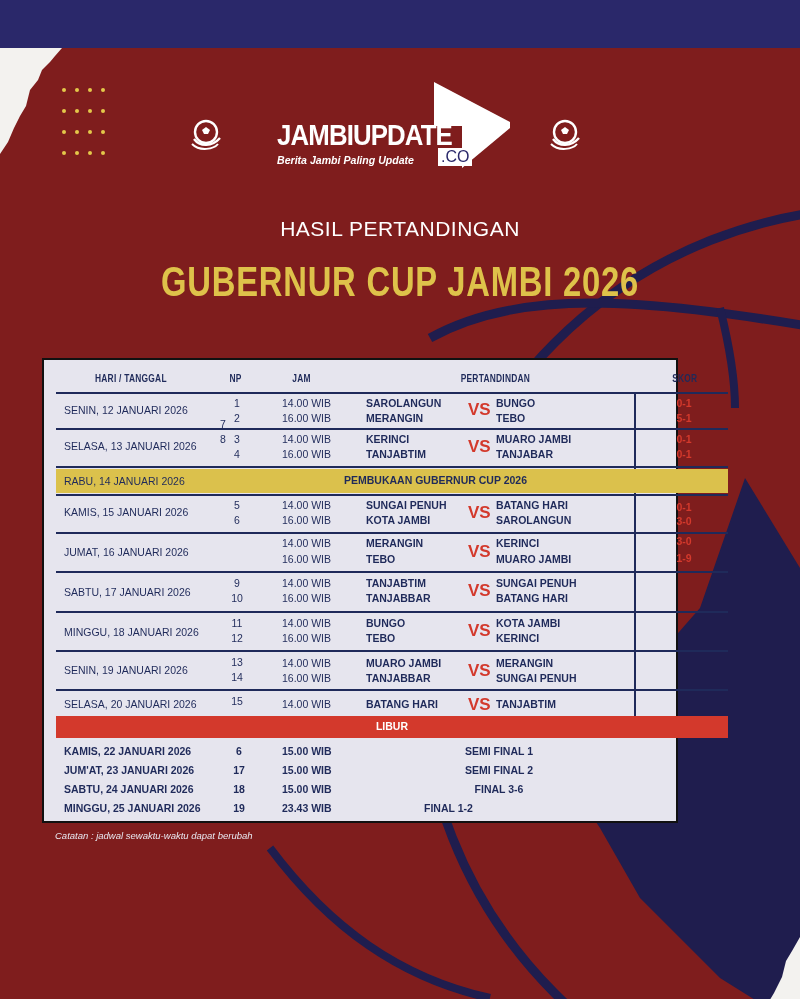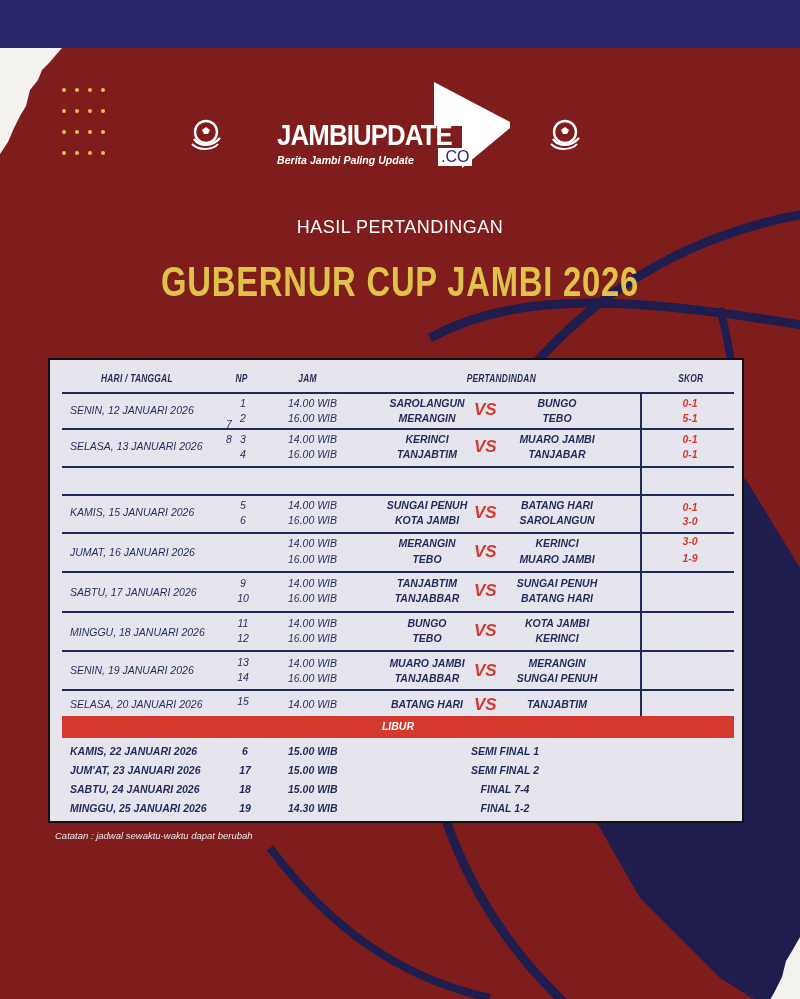--- a/index.html
+++ b/index.html
@@ -9,31 +9,31 @@
   .torn-tl { position: absolute; left: 0; top: 0; width: 70px; height: 110px; }
   .torn-br { position: absolute; right: 0; bottom: 0; width: 70px; height: 110px; }
   .dots { position: absolute; left: 62px; top: 40px; display: grid; grid-template-columns: repeat(4, 13px); grid-row-gap: 17px; column-gap: 0; }
   .dots span { width: 4px; height: 4px; border-radius: 50%; background: #e4c84a; display: block; }
   .ball-icon { position: absolute; top: 71px; width: 34px; height: 34px; }
   .logo { position: absolute; left: 275px; top: 34px; width: 240px; height: 86px; }
   .logo-main { position: absolute; left: 2px; top: 36px; color: #fff; font-weight: 700; font-size: 30px; letter-spacing: -1px; transform: scaleX(0.86); transform-origin: left; font-family: "Liberation Sans", sans-serif; }
   .logo-sub { position: absolute; left: 2px; top: 72px; color: #fff; font-style: italic; font-weight: 700; font-size: 11.5px; transform: scaleX(0.92); transform-origin: left; }
   .logo-co { position: absolute; left: 163px; top: 66px; background: #fff; color: #2a286a; font-size: 16px; font-weight: 400; padding: 0 3px; line-height: 18px; }
   .logo-mark { position: absolute; left: 157px; top: 0; width: 80px; height: 86px; }
-  .title1 { position: absolute; left: 0; width: 800px; top: 169px; text-align: center; color: #fff; font-size: 18px; letter-spacing: 0.5px; font-weight: 400; }
+  .title1 { position: absolute; left: 0; width: 800px; top: 169px; text-align: center; color: #fff; font-size: 21px; letter-spacing: 0.5px; font-weight: 400; }
   .title2 { position: absolute; left: 0; width: 800px; top: 210px; text-align: center; color: #dec24a; font-size: 42px; font-weight: 700; letter-spacing: 1px; transform: scaleX(0.78); font-family: "Liberation Sans", sans-serif; }
-  .table-card { position: absolute; left: 48px; top: 310px; width: 696px; height: 465px; background: #e6e5ee; border: 2px solid #111; font-style: italic; }
+  .table-card { position: absolute; left: 42px; top: 310px; width: 636px; height: 465px; background: #e6e5ee; border: 2px solid #111; }
   .th { position: absolute; top: 12px; font-size: 10.5px; font-weight: 700; color: #1f2a5a; transform: scaleX(0.8); letter-spacing: 0.3px; }
   .hline { position: absolute; left: 12px; width: 672px; height: 2px; background: #1f2a5a; }
   .vline { position: absolute; left: 590px; width: 2px; background: #1f2a5a; }
   .cell { position: absolute; font-size: 10.5px; color: #1f2a5a; white-space: nowrap; }
   .date { left: 20px; }
   .np { left: 186px; width: 14px; text-align: center; }
   .jam { left: 238px; }
-  .team { font-weight: 700; text-align: center; width: 110px; }
+  .team { font-weight: 700; width: 110px; }
   .team-l { left: 322px; }
   .team-r { left: 452px; }
   .vs { left: 424px; font-size: 17px; font-weight: 700; color: #d3392c; }
   .skor { left: 620px; width: 40px; text-align: center; font-weight: 700; color: #d3392c; }
   .band { position: absolute; left: 12px; width: 672px; }
   .band-yellow { background: #dbc14c; top: 109px; height: 24px; }
   .band-red { background: #d3392c; top: 356px; height: 22px; padding-left: 11px; }
   .band-text { position: absolute; font-size: 10.5px; font-weight: 700; color: #1f2a5a; }
   .final { font-weight: 700; }
   .note { position: absolute; left: 55px; top: 782px; color: #e8e8f0; font-style: italic; font-size: 9.5px; }
@@ -142,20 +142,24 @@
       <div class="cell team team-l" style="top:73px">KERINCI</div>
       <div class="cell team team-l" style="top:88px">TANJABTIM</div>
       <div class="cell vs" style="top:77px">VS</div>
       <div class="cell team team-r" style="top:73px">MUARO JAMBI</div>
       <div class="cell team team-r" style="top:88px">TANJABAR</div>
       <div class="cell skor" style="top:73px">0-1</div>
       <div class="cell skor" style="top:88px">0-1</div>
     </div>
     <div class="hline" style="top:106px"></div>
 
+    <div class="band band-yellow">
+      <div class="band-text" style="left:8px;top:6px;font-weight:400">RABU, 14 JANUARI 2026</div>
+      <div class="band-text" style="left:288px;top:5px">PEMBUKAAN GUBERNUR CUP 2026</div>
+    </div>
     <div class="hline" style="top:134px"></div>
 
     <div>
       <div class="cell date" style="top:146px">KAMIS, 15 JANUARI 2026</div>
       <div class="cell np" style="top:139px">5</div>
       <div class="cell np" style="top:154px">6</div>
       <div class="cell jam" style="top:139px">14.00 WIB</div>
       <div class="cell jam" style="top:154px">16.00 WIB</div>
       <div class="cell team team-l" style="top:139px">SUNGAI PENUH</div>
       <div class="cell team team-l" style="top:154px">KOTA JAMBI</div>
@@ -245,25 +249,25 @@
     <div>
       <div class="cell date final" style="top:404px">JUM'AT, 23 JANUARI 2026</div>
       <div class="cell np final" style="top:404px;left:188px">17</div>
       <div class="cell jam final" style="top:404px">15.00 WIB</div>
       <div class="cell final" style="top:404px;left:380px;width:150px;text-align:center">SEMI FINAL 2</div>
     </div>
     <div>
       <div class="cell date final" style="top:423px">SABTU, 24 JANUARI 2026</div>
       <div class="cell np final" style="top:423px;left:188px">18</div>
       <div class="cell jam final" style="top:423px">15.00 WIB</div>
-      <div class="cell final" style="top:423px;left:380px;width:150px;text-align:center">FINAL 7-4</div>
+      <div class="cell final" style="top:423px;left:380px;width:150px;text-align:center">FINAL 3-6</div>
     </div>
     <div>
       <div class="cell date final" style="top:442px">MINGGU, 25 JANUARI 2026</div>
       <div class="cell np final" style="top:442px;left:188px">19</div>
-      <div class="cell jam final" style="top:442px">14.30 WIB</div>
-      <div class="cell final" style="top:442px;left:380px;width:150px;text-align:center">FINAL 1-2</div>
+      <div class="cell jam final" style="top:442px">23.43 WIB</div>
+      <div class="cell final" style="top:442px;left:380px;width:150px;">FINAL 1-2</div>
     </div>
   </div>
 
   <div class="note">Catatan : jadwal sewaktu-waktu dapat berubah</div>
 
 </div>
 
 </body></html>

